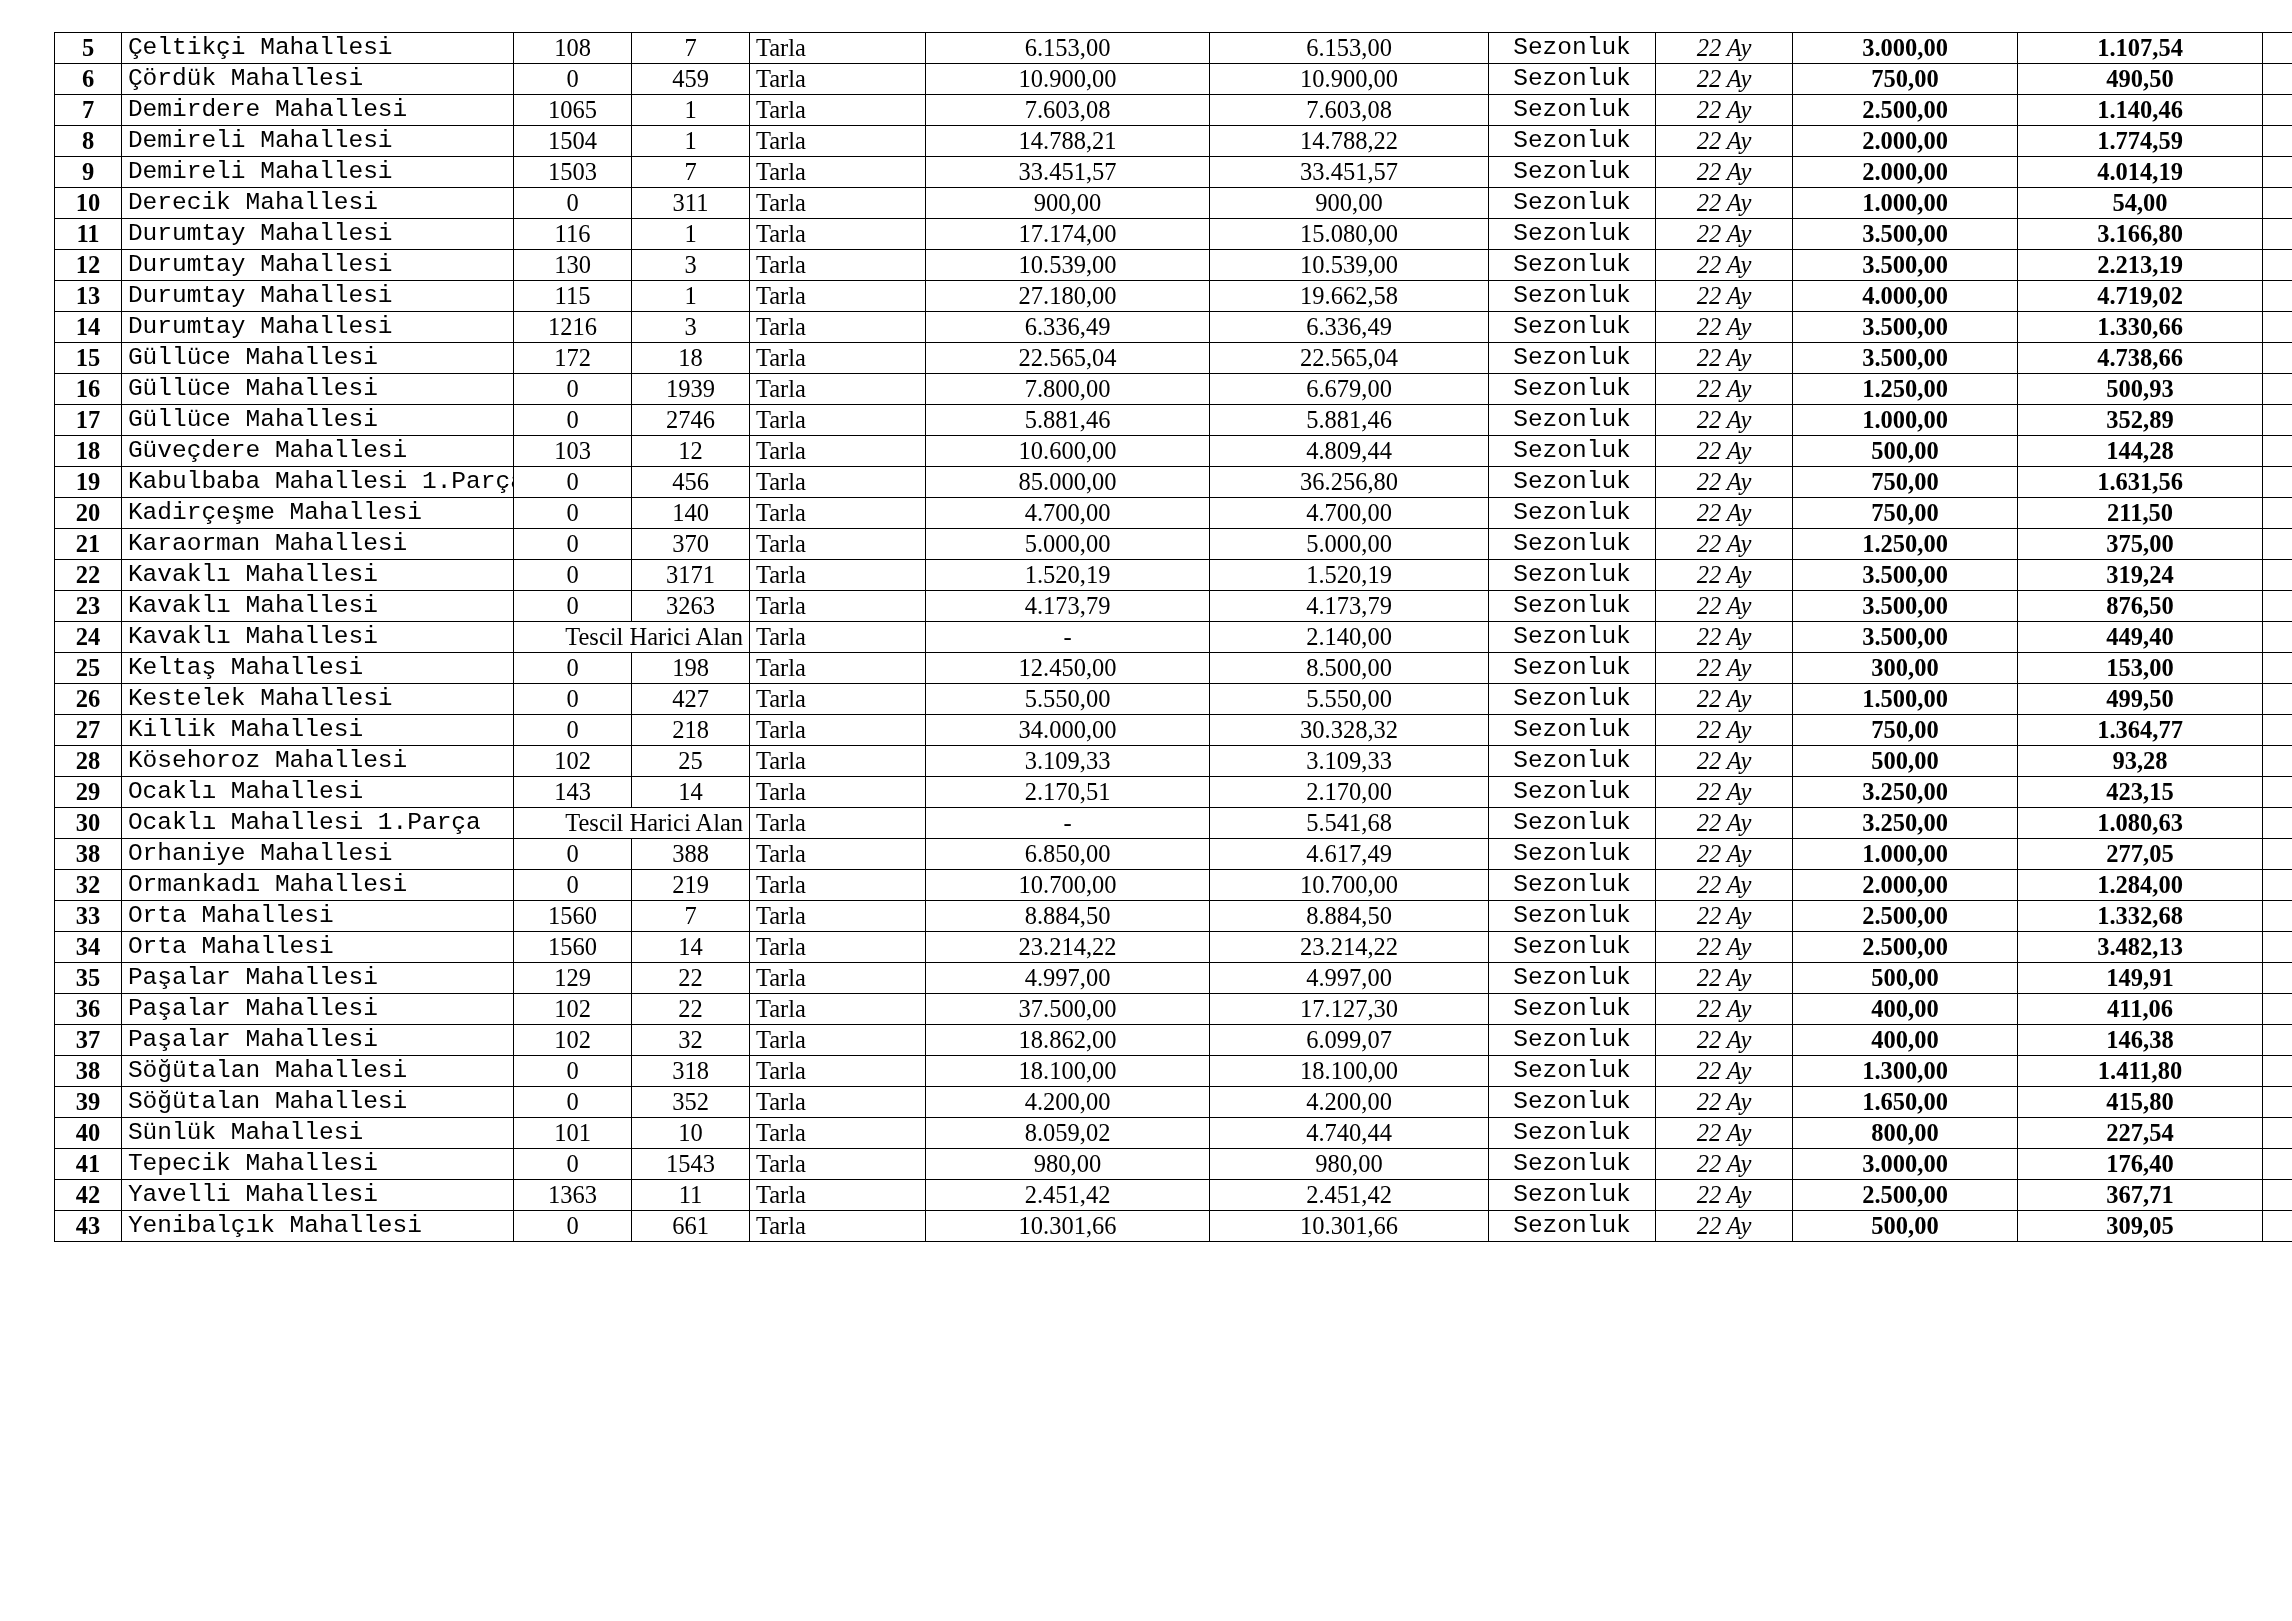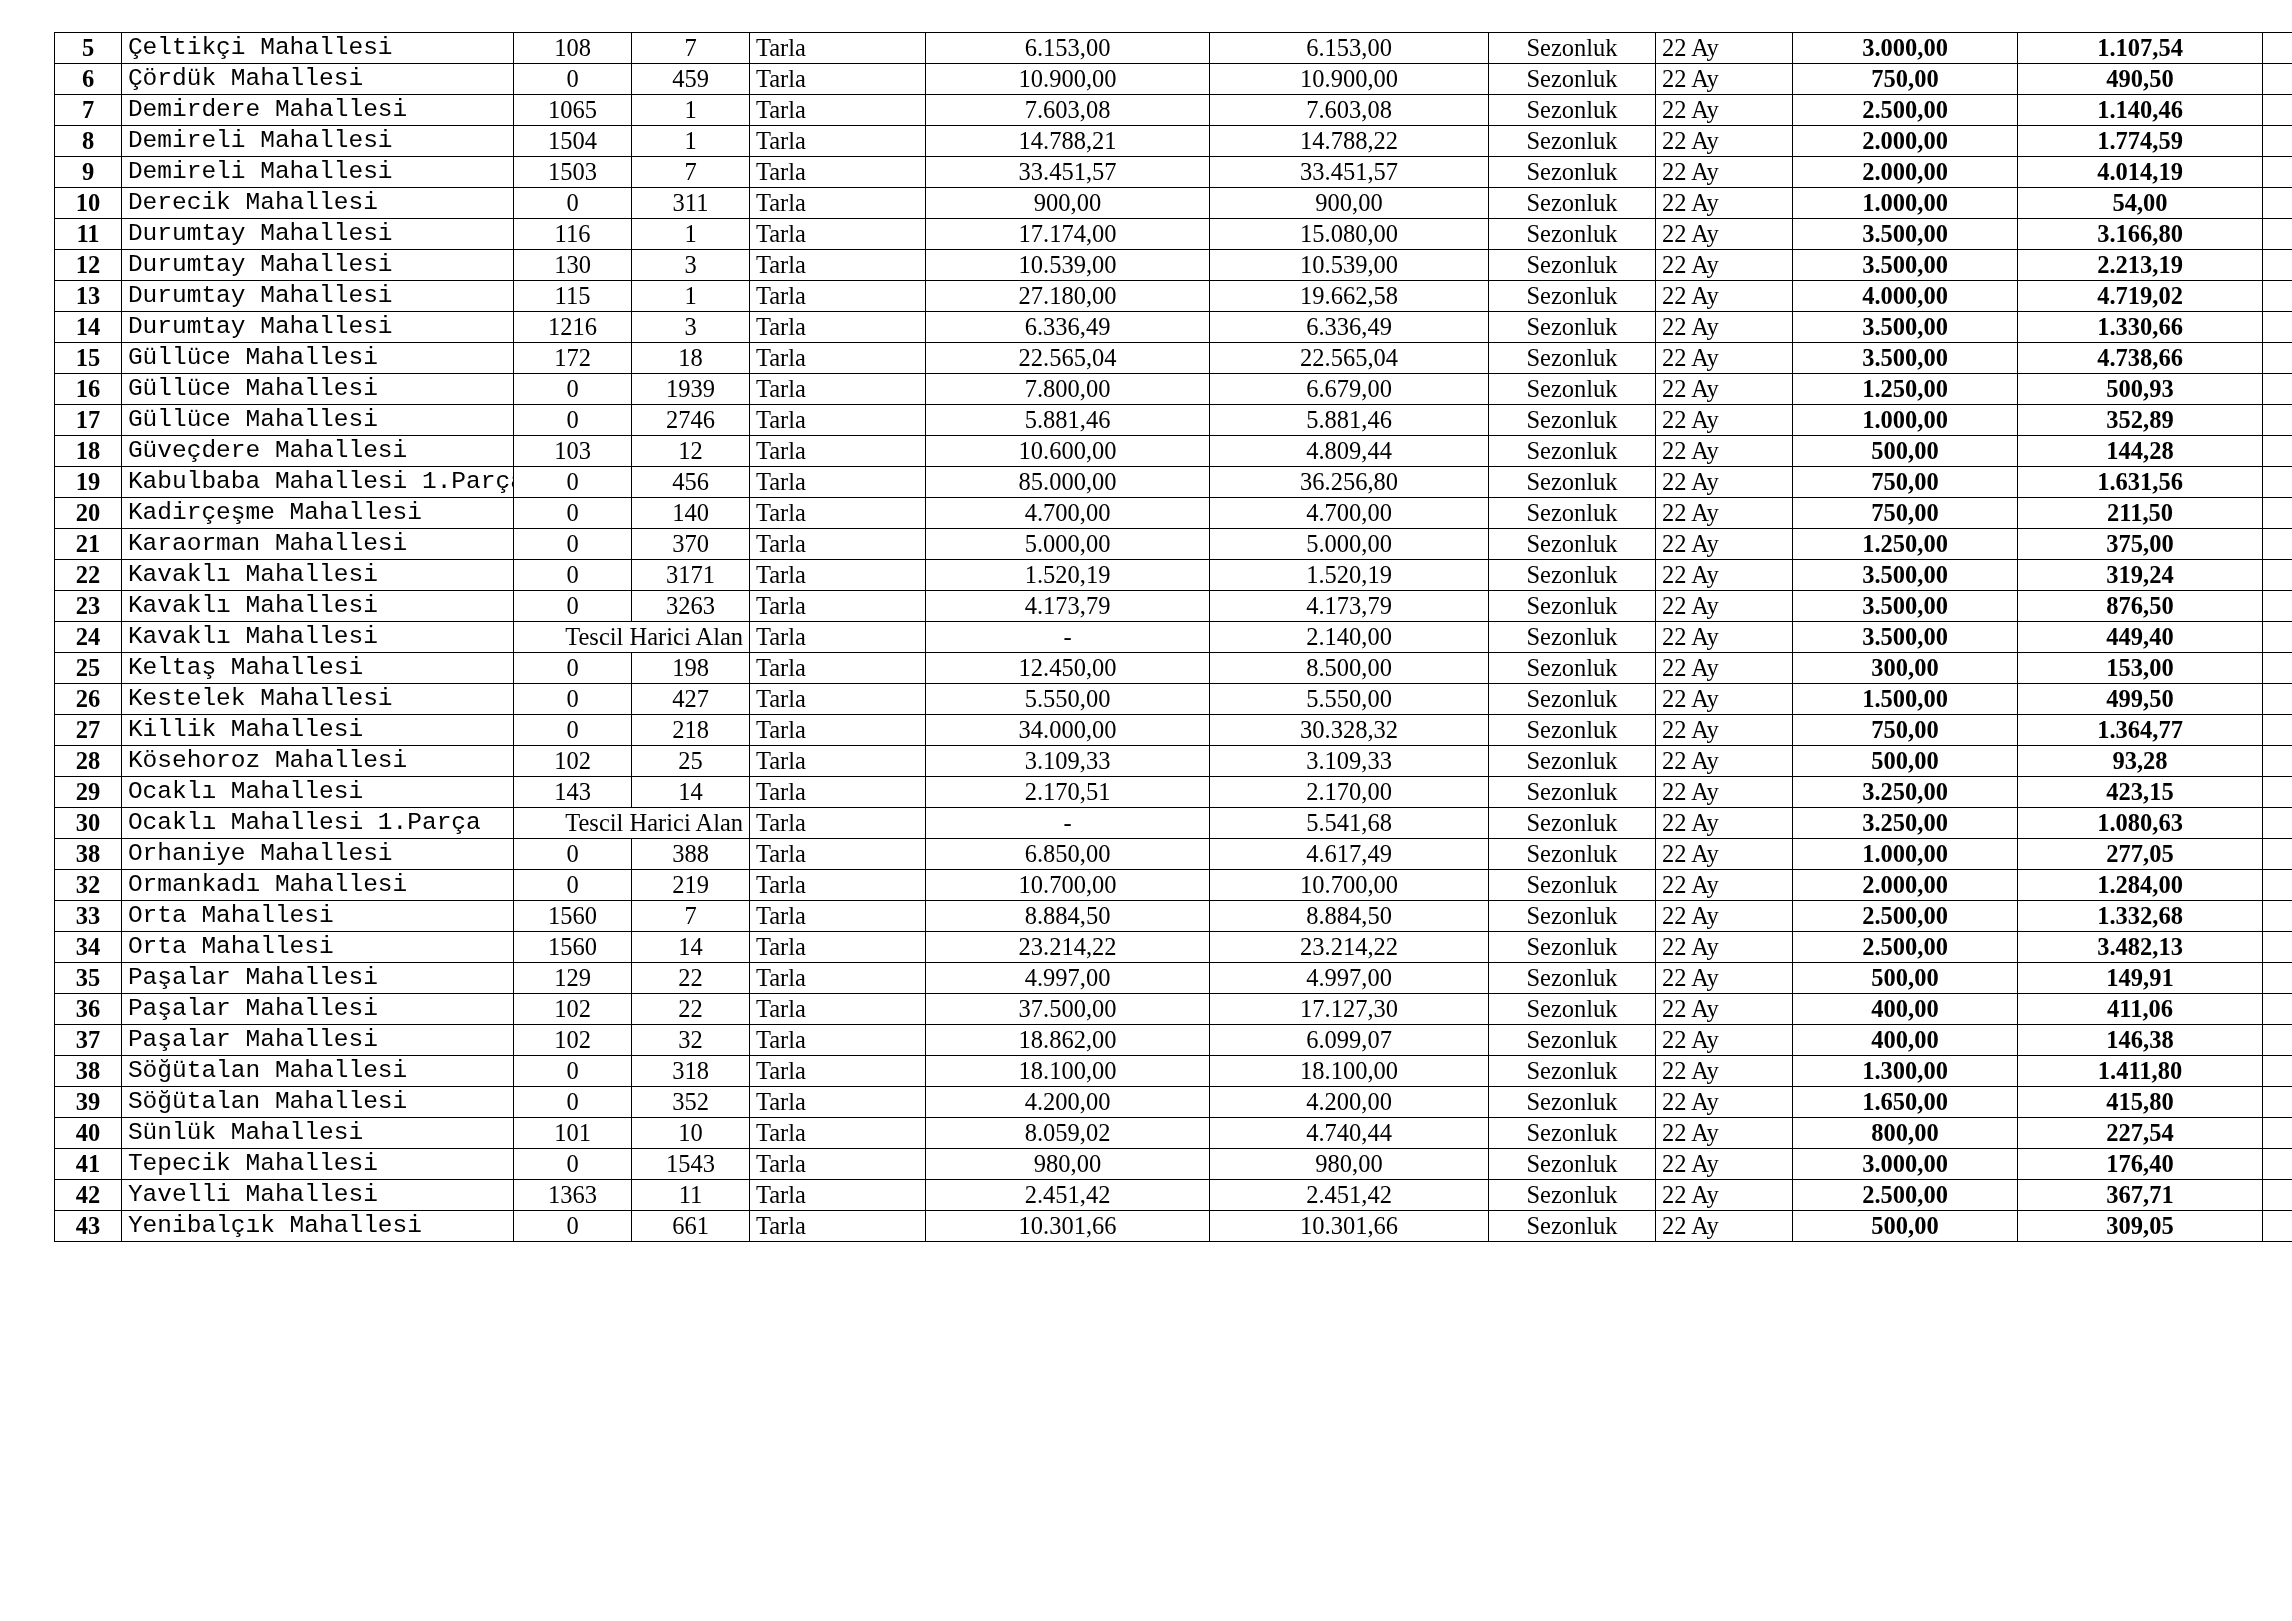--- a/index.html
+++ b/index.html
@@ -47,22 +47,22 @@
   col.c-ay     { width: 137px; }
   col.c-muh    { width: 225px; }
   col.c-gec    { width: 245px; }
   col.c-saat   { width: 118px; }
 
   .cell-sira   { text-align: center; font-weight: bold; }
   .cell-mah    { text-align: left; padding-left: 13.7px; font-family: Liberation Mono, monospace; }
   .cell-num    { text-align: center; }
   .cell-vasif  { text-align: left; }
   .cell-money  { text-align: center; }
-  .cell-sure   { text-align: center; }
-  .cell-ay     { text-align: left; }
+  .cell-sure   { text-align: center; font-family: Liberation Mono, monospace; }
+  .cell-ay     { text-align: center; font-style: italic; }
   .cell-bold   { text-align: center; font-weight: bold; }
   .cell-saat   { text-align: center; font-weight: bold; }
   .cell-span   { text-align: right; }
 </style>
 </head>
 <body>
 
 <div id="sheet">
   <table class="grid">
     <colgroup>

